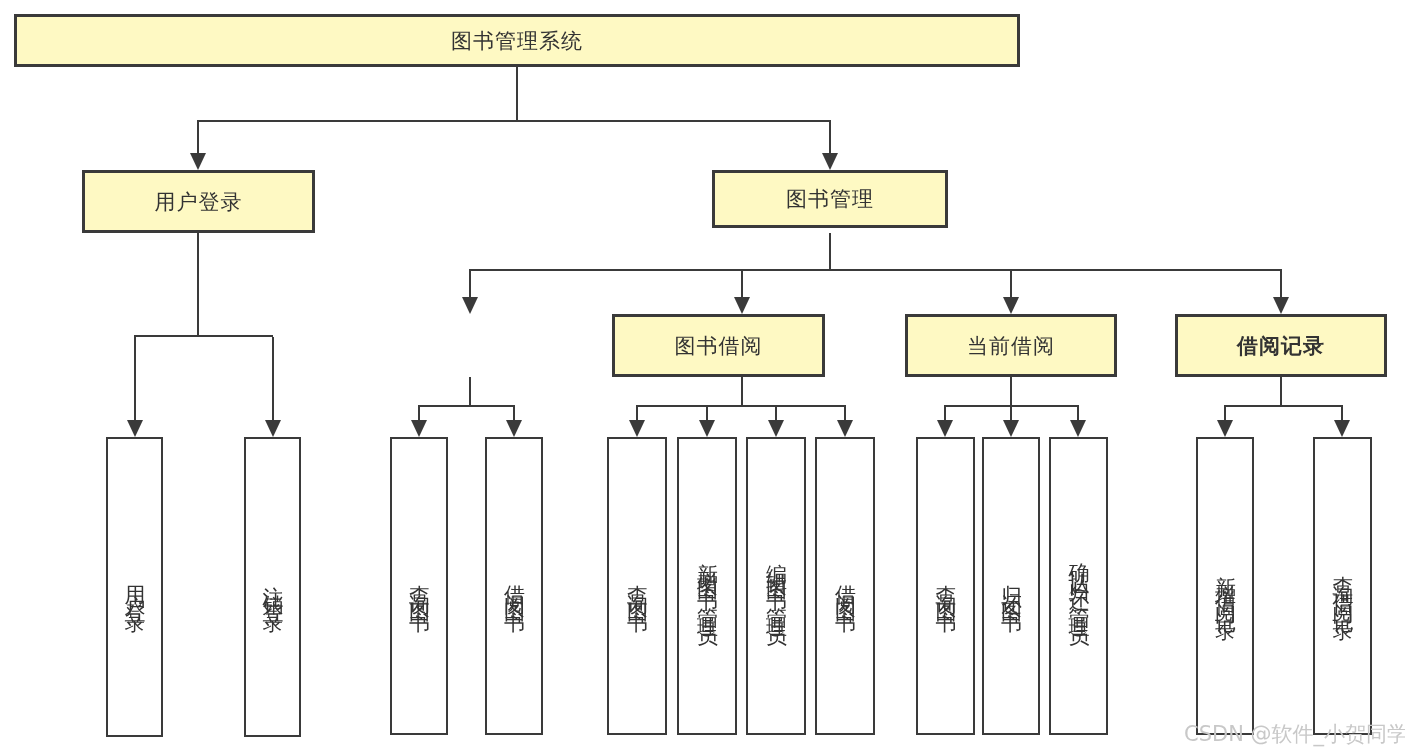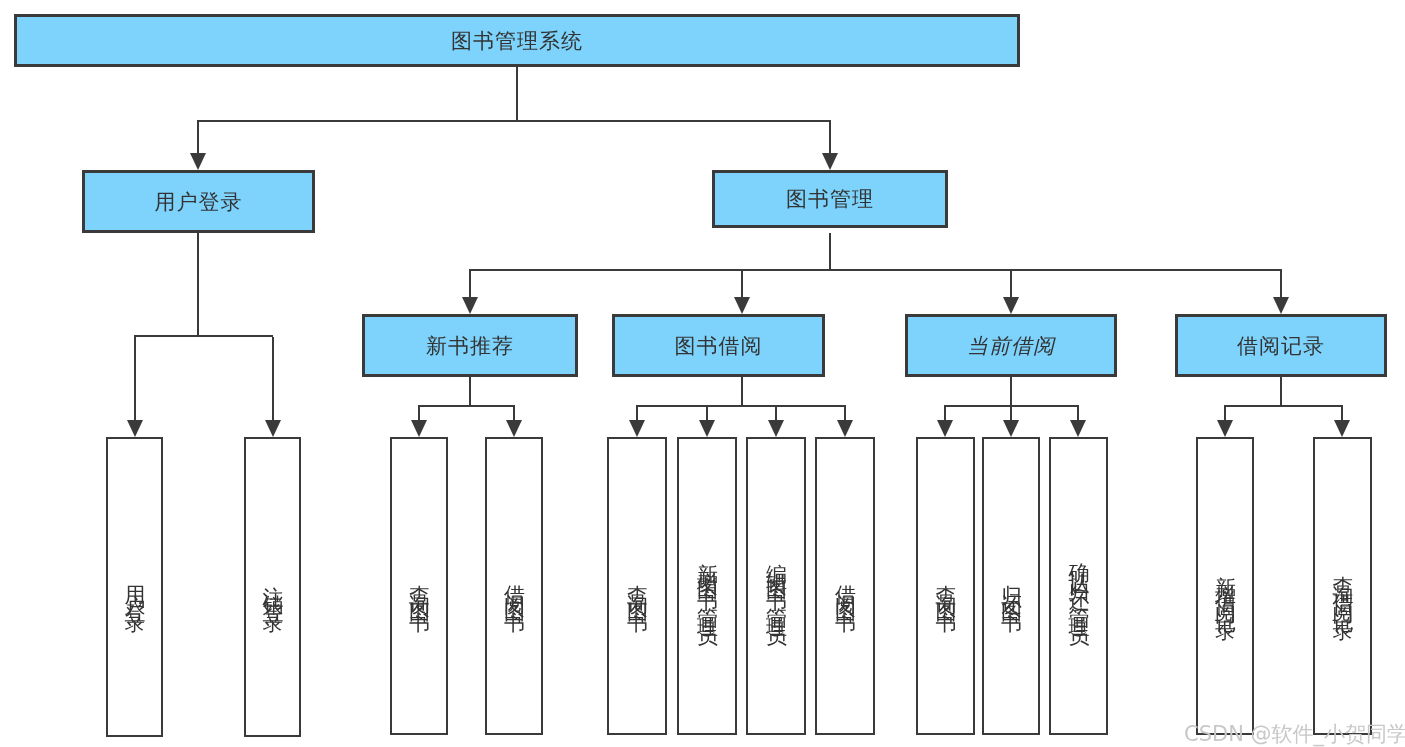--- a/index.html
+++ b/index.html
@@ -7,21 +7,21 @@
     --text:#333333;
     --bg:#ffffff;
     --wm:#c8c8c8;
   }
   html,body{margin:0;padding:0;background:var(--bg);}
   body{font-family:"DejaVu Sans","Liberation Sans",sans-serif;}
   .canvas{
     position:relative;width:1405px;height:747px;background:var(--bg);overflow:hidden;
   }
   .hbox{
-    position:absolute;box-sizing:border-box;background:#7dd3fc;
+    position:absolute;box-sizing:border-box;background:#fef9c3;
     border:3px solid var(--line);
     display:flex;align-items:center;justify-content:center;
     font-size:21px;color:var(--text);letter-spacing:1px;white-space:nowrap;
   }
   .vbox{
     position:absolute;box-sizing:border-box;background:#fff;
     border:2px solid var(--line);
     display:flex;align-items:center;justify-content:center;
     writing-mode:vertical-rl;text-orientation:mixed;
     font-size:21px;color:var(--text);letter-spacing:9px;line-height:1;
@@ -68,24 +68,23 @@
   <div class="line" style="left:469px;top:269px;width:813px;height:2px;"></div>
   <div class="line" style="left:469px;top:271px;width:2px;height:26px;"></div>
   <div class="arrow" style="left:462px;top:297px;"></div>
   <div class="line" style="left:741px;top:271px;width:2px;height:26px;"></div>
   <div class="arrow" style="left:734px;top:297px;"></div>
   <div class="line" style="left:1010px;top:271px;width:2px;height:26px;"></div>
   <div class="arrow" style="left:1003px;top:297px;"></div>
   <div class="line" style="left:1280px;top:271px;width:2px;height:26px;"></div>
   <div class="arrow" style="left:1273px;top:297px;"></div>
 
-  <div class="hbox" style="left:362px;top:314px;width:216px;height:63px;">新书推荐</div>
   <div class="hbox" style="left:612px;top:314px;width:213px;height:63px;">图书借阅</div>
-  <div class="hbox" style="left:905px;top:314px;width:212px;height:63px;font-style:italic;">当前借阅</div>
-  <div class="hbox" style="left:1175px;top:314px;width:212px;height:63px;">借阅记录</div>
+  <div class="hbox" style="left:905px;top:314px;width:212px;height:63px;">当前借阅</div>
+  <div class="hbox" style="left:1175px;top:314px;width:212px;height:63px;font-weight:bold;">借阅记录</div>
 
   <div class="line" style="left:469px;top:377px;width:2px;height:28px;"></div>
   <div class="line" style="left:418px;top:405px;width:97px;height:2px;"></div>
   <div class="line" style="left:418px;top:407px;width:2px;height:13px;"></div>
   <div class="arrow" style="left:411px;top:420px;"></div>
   <div class="line" style="left:513px;top:407px;width:2px;height:13px;"></div>
   <div class="arrow" style="left:506px;top:420px;"></div>
 
   <div class="line" style="left:741px;top:377px;width:2px;height:28px;"></div>
   <div class="line" style="left:636px;top:405px;width:210px;height:2px;"></div>

